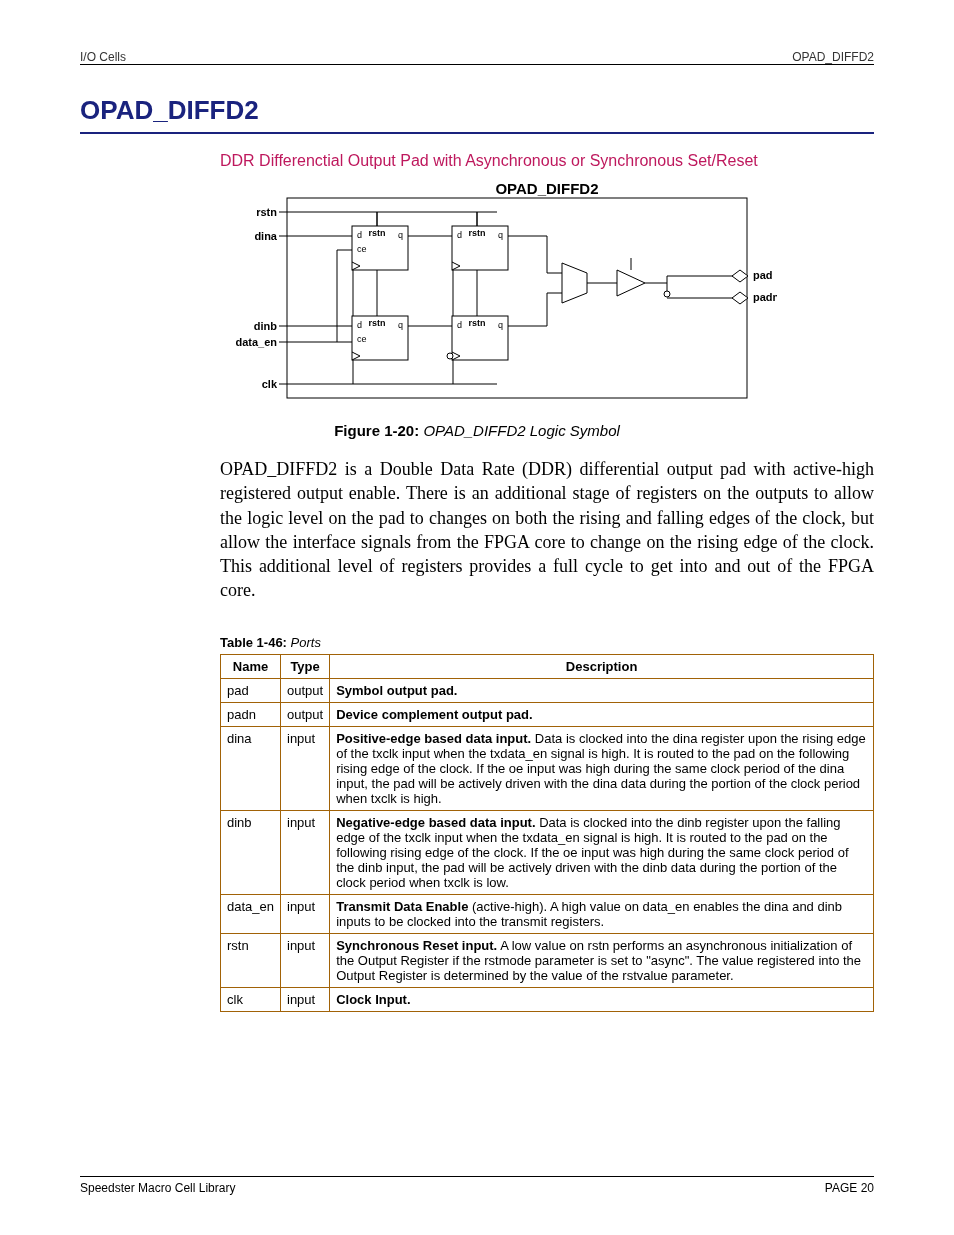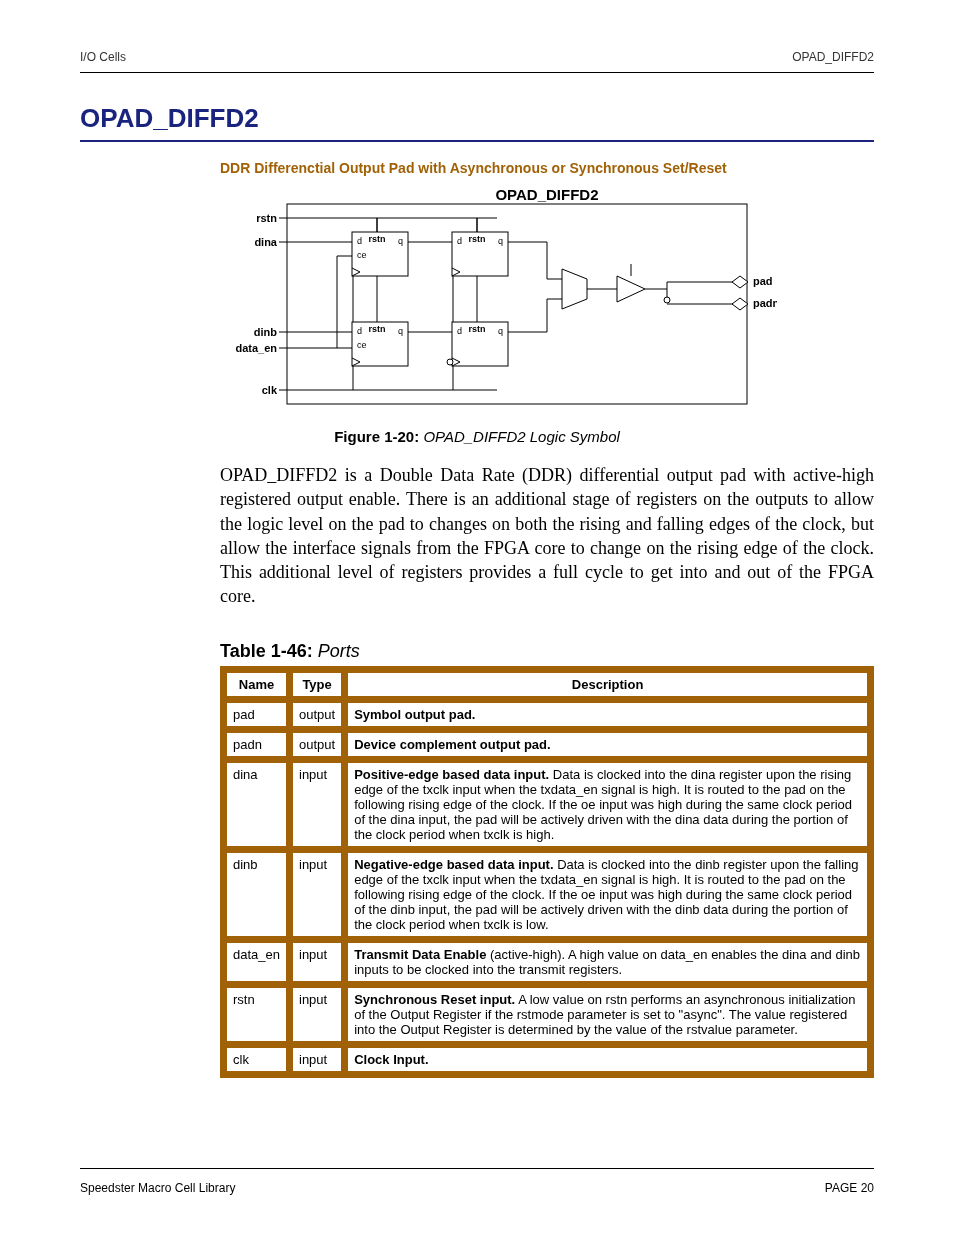--- a/index.html
+++ b/index.html
@@ -16,37 +16,37 @@
     min-height: 1235px;
     position: relative;
   }
   .header-row {
     display: flex;
     justify-content: space-between;
     font-family: Arial, Helvetica, sans-serif;
     font-size: 12px;
     color: #333;
     border-bottom: 1px solid #000;
-    padding-bottom: 8px;
+    padding-bottom: 0;
     margin-bottom: 30px;
   }
   h1.title {
     font-family: Arial, Helvetica, sans-serif;
     font-weight: bold;
     color: #1a237e;
     font-size: 26px;
     margin: 0 0 6px 0;
     border-bottom: 2px solid #1a237e;
     padding-bottom: 6px;
   }
   h2.subtitle {
     font-family: Arial, Helvetica, sans-serif;
-    font-weight: bold;
-    color: #a16207;
-    font-size: 14px;
+    font-weight: normal;
+    color: #be185d;
+    font-size: 16px;
     margin: 18px 0 0 0;
     padding-left: 140px;
   }
   .diagram-wrap {
     display: flex;
     justify-content: center;
     margin-top: 8px;
   }
   .fig-caption {
     text-align: center;
@@ -58,54 +58,54 @@
   .fig-caption .i { font-style: italic; }
   .body-text {
     font-size: 18px;
     line-height: 1.35;
     text-align: justify;
     padding-left: 140px;
     margin-bottom: 32px;
   }
   .table-caption {
     font-family: Arial, Helvetica, sans-serif;
-    font-size: 18px;
+    font-size: 13px;
     padding-left: 140px;
     margin-bottom: 4px;
   }
   .table-caption .b { font-weight: bold; }
   .table-caption .i { font-style: italic; }
   table.ports {
     border-collapse: collapse;
     width: calc(100% - 140px);
     margin-left: 140px;
     font-family: Arial, Helvetica, sans-serif;
     font-size: 13px;
   }
   table.ports th, table.ports td {
-    border: 7px solid #a16207;
+    border: 1px solid #a16207;
     padding: 4px 6px;
     vertical-align: top;
     text-align: left;
   }
   table.ports th {
     font-weight: bold;
     text-align: center;
   }
   table.ports td.name, table.ports td.type {
     white-space: nowrap;
   }
   table.ports td .lead { font-weight: bold; }
   .footer-row {
     position: absolute;
     bottom: 40px;
     left: 80px;
     right: 80px;
     border-top: 1px solid #000;
-    padding-top: 12px;
+    padding-top: 4px;
     display: flex;
     justify-content: space-between;
     font-family: Arial, Helvetica, sans-serif;
     font-size: 12px;
   }
   .footer-row .center { position: absolute; left: 0; right: 0; text-align: center; pointer-events: none; }
   
   svg text { font-family: Arial, Helvetica, sans-serif; }
 </style>
 </head>

